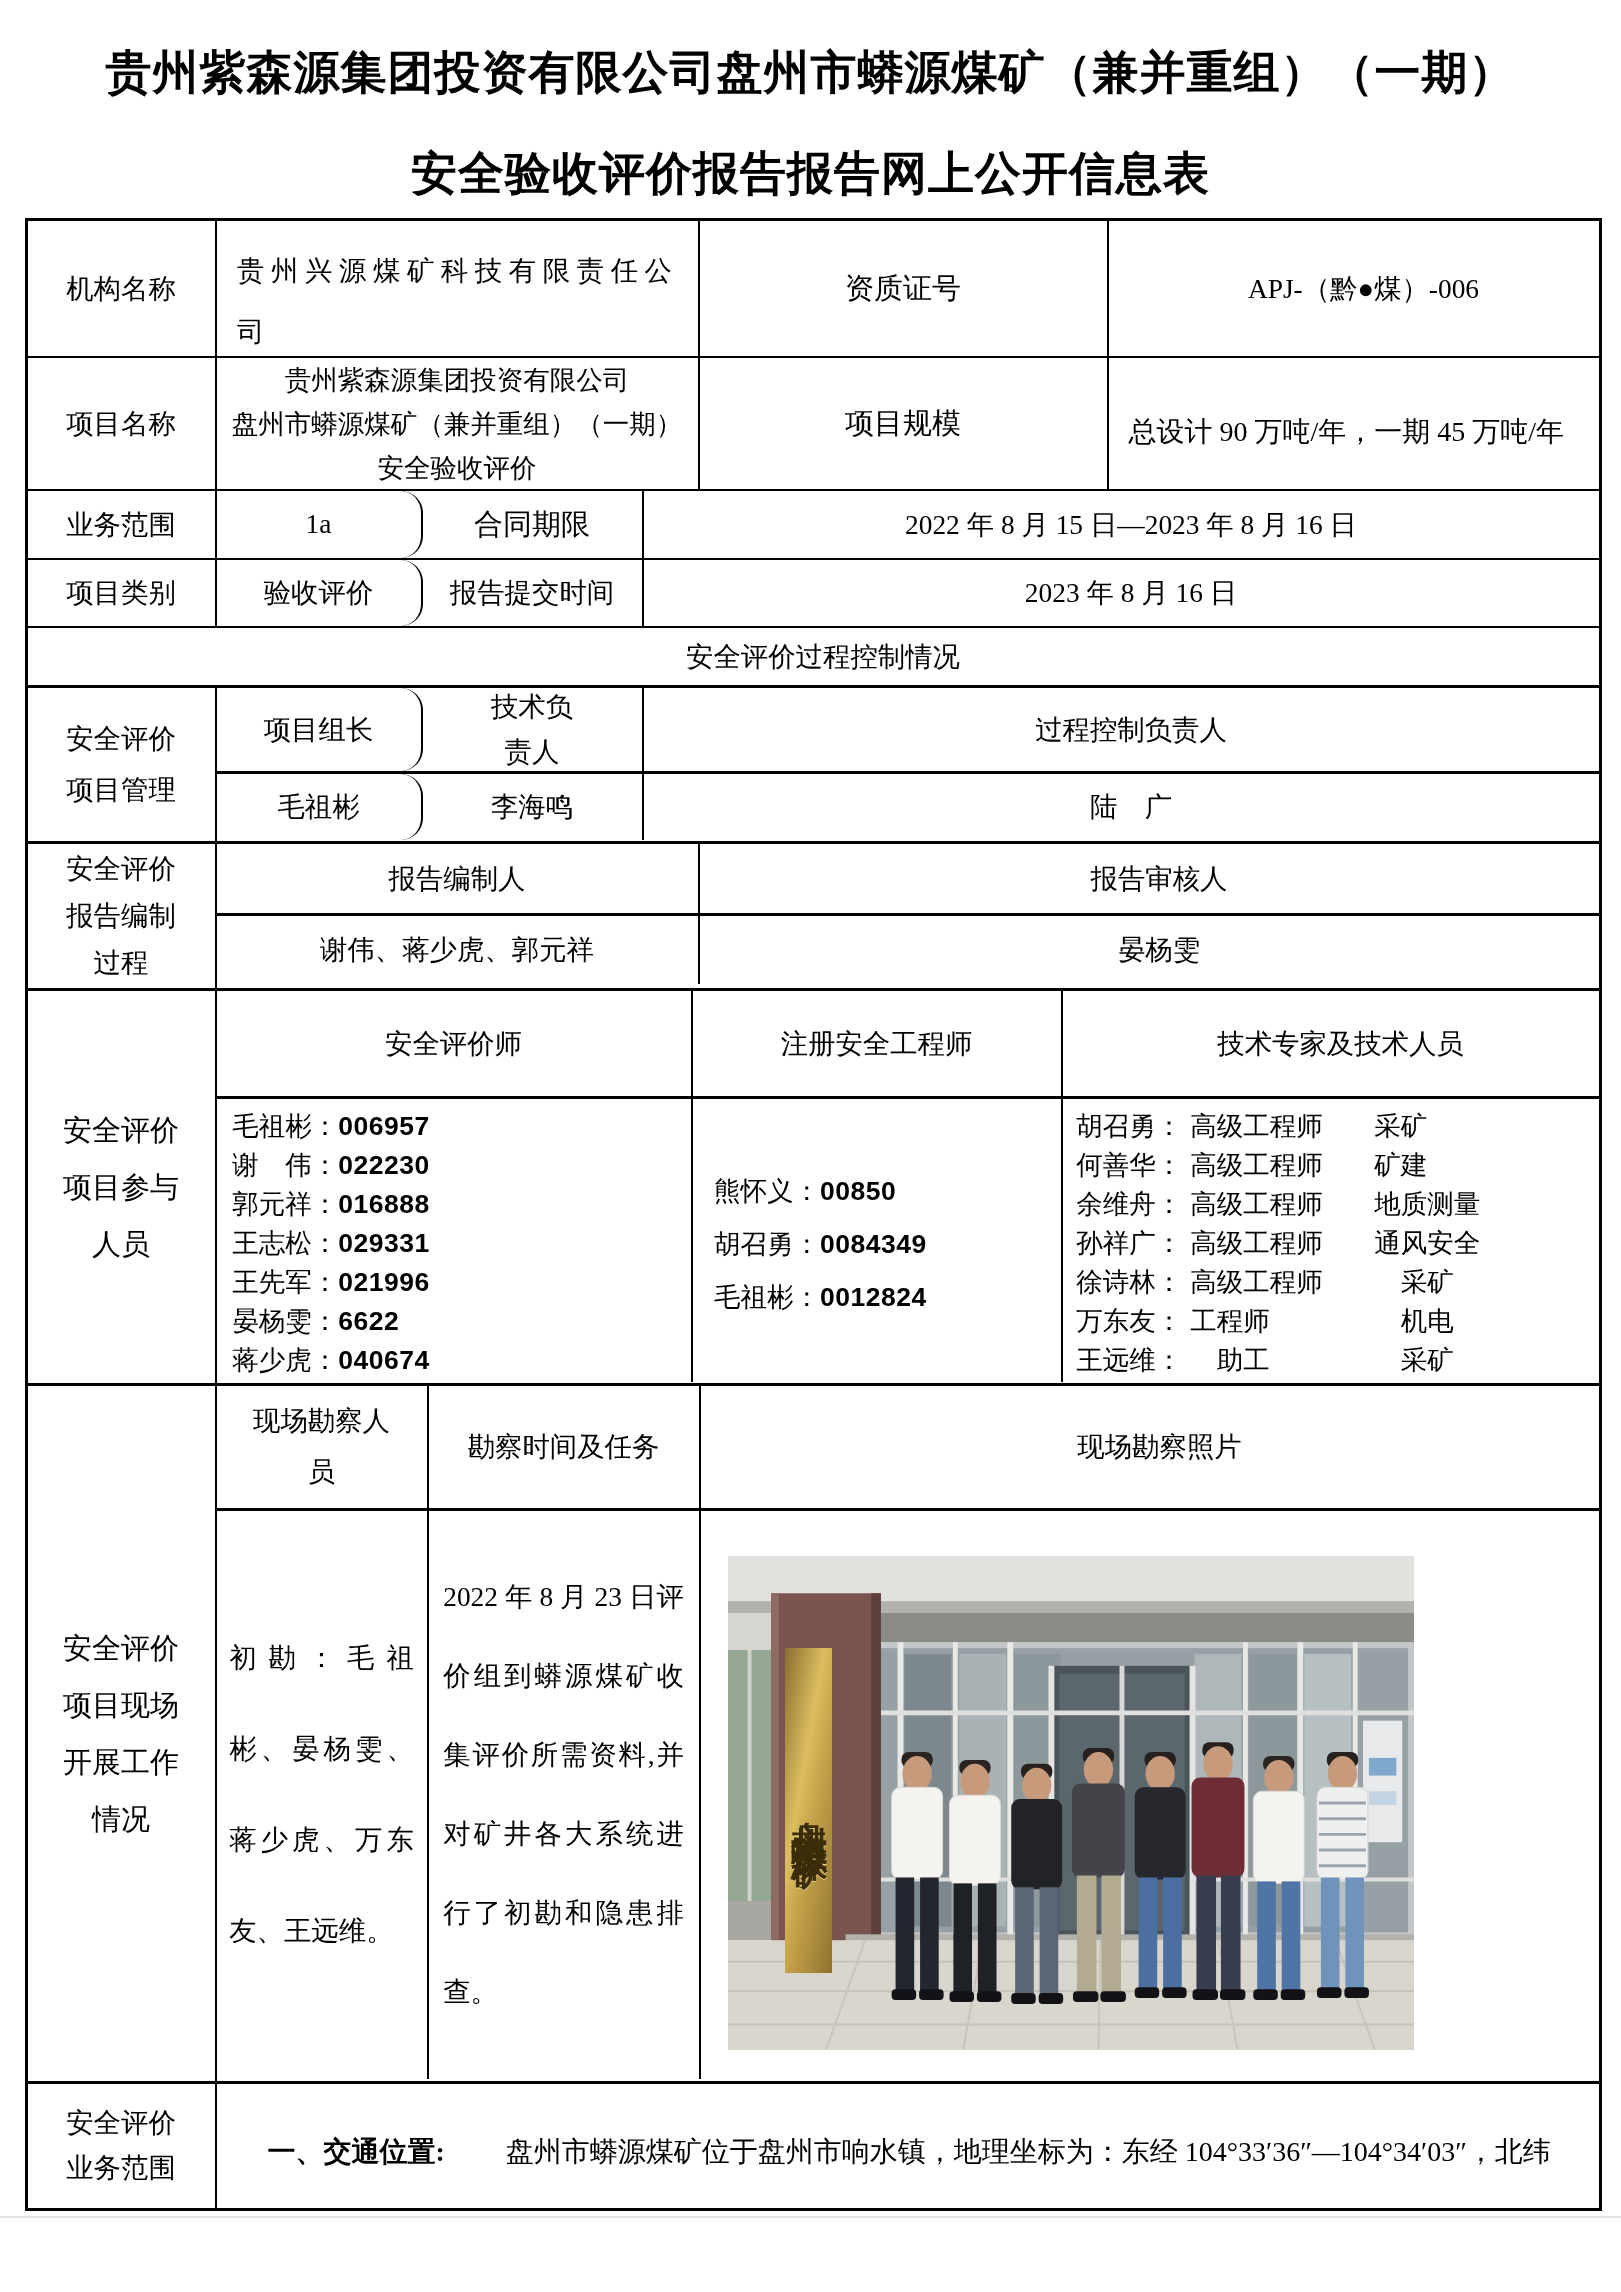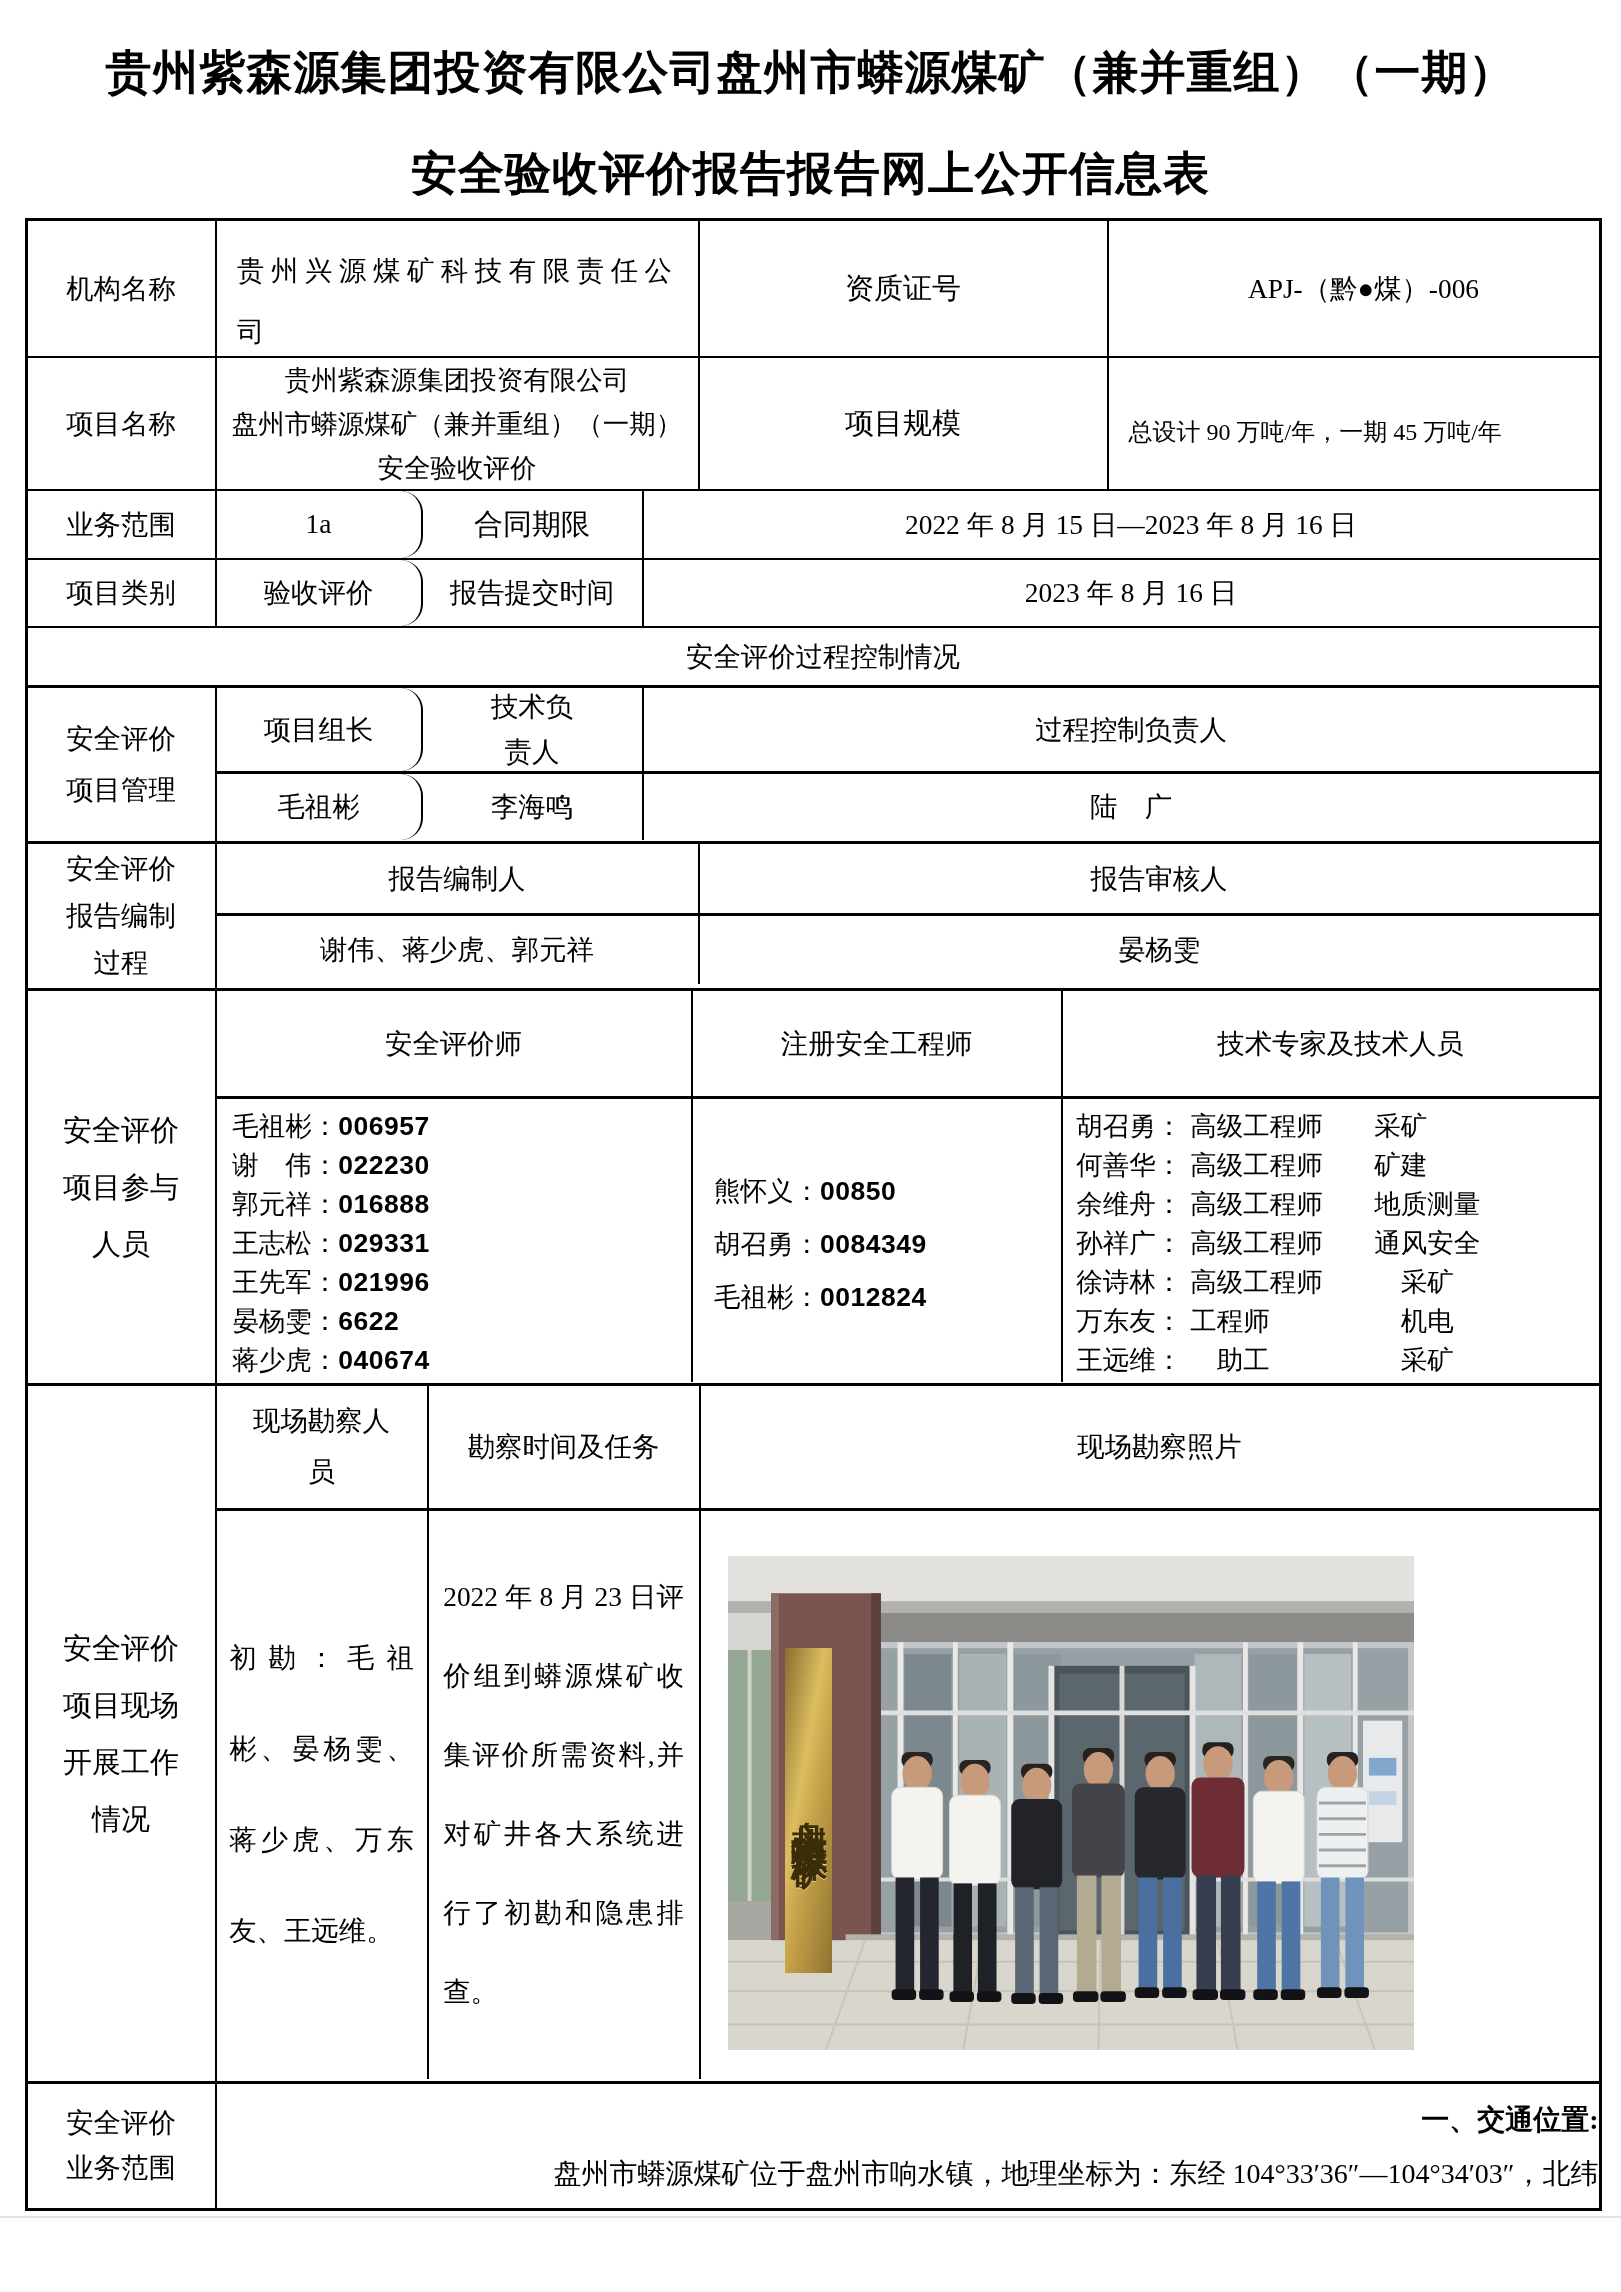--- a/index.html
+++ b/index.html
@@ -51,21 +51,21 @@
   .lh58 { line-height: 57px; }
   .lh46 { line-height: 45px; }
   .fs30 { font-size: 29px; }
 
   .cell-org {
     align-items: flex-start; justify-content: flex-start;
     text-align: justify; text-align-last: left;
     padding: 19.6px 19.6px 0 20.6px; letter-spacing: 5.9px; line-height: 61px;
   }
   .cell-project { flex-direction: column; line-height: 44px; font-size: 26.5px; }
-  .cell-scale { justify-content: flex-start; text-align: left; padding-left: 7.8px; font-size: 24px; margin-top: 16px; }
+  .cell-scale { justify-content: flex-start; text-align: left; padding-left: 7.8px; font-size: 28px; margin-top: 16px; }
 
   .col-list {
     flex-direction: column; align-items: stretch; justify-content: flex-start;
     text-align: left; padding: 7.8px 0 0 15.7px;
   }
   .col-list .pl { line-height: 39px; white-space: nowrap; font-size: 26.5px; }
   .pn { font-family: "Liberation Serif", serif; }
   .pid { font-family: "Liberation Sans", sans-serif; font-weight: 700; letter-spacing: 0.5px; }
   .col-eng { justify-content: center; padding-left: 21.6px; }
   .col-eng .pl { line-height: 53px; }
@@ -86,21 +86,21 @@
   .photo { position: relative; margin: 45px 0 0 7.8px; width: 686px; height: 494px; overflow: hidden; }
   .photo svg { display: block; }
   .photo-sign {
     position: absolute; left: 57px; top: 92px; width: 47px; height: 325px;
     background: linear-gradient(100deg, #8a6d2f 0%, #dcbd60 38%, #c7a44a 55%, #8f7230 100%);
     writing-mode: vertical-rl; text-orientation: upright;
     color: #3c2d0a; font-size: 36px; font-weight: bold; letter-spacing: 4.9px;
     display: flex; align-items: center; justify-content: center;
     text-shadow: 0 1px 0 #e8d48a;
   }
-  .cell-intro { flex-direction: column; align-items: flex-end; justify-content: flex-start; padding: 11.8px 0 0 15.7px; text-align: left; }
+  .cell-intro { flex-direction: row; align-items: center; justify-content: flex-start; padding: 11.8px 0 0 15.7px; text-align: left; margin-left: 31px; }
   .intro-h { font-weight: bold; font-size: 28px; line-height: 47px; }
   .intro-p { font-size: 28px; padding-left: 61px; line-height: 61px; white-space: nowrap; }
   .footline { position: absolute; left: 0; top: 2216px; width: 1621px; height: 2px; background: #e3e3e3; }
 </style>
 </head>
 <body>
 
 <div class="title-block">
   <div class="title-line">贵州紫森源集团投资有限公司盘州市蟒源煤矿（兼并重组）（一期）</div>
   <div class="title-line">安全验收评价报告报告网上公开信息表</div>

